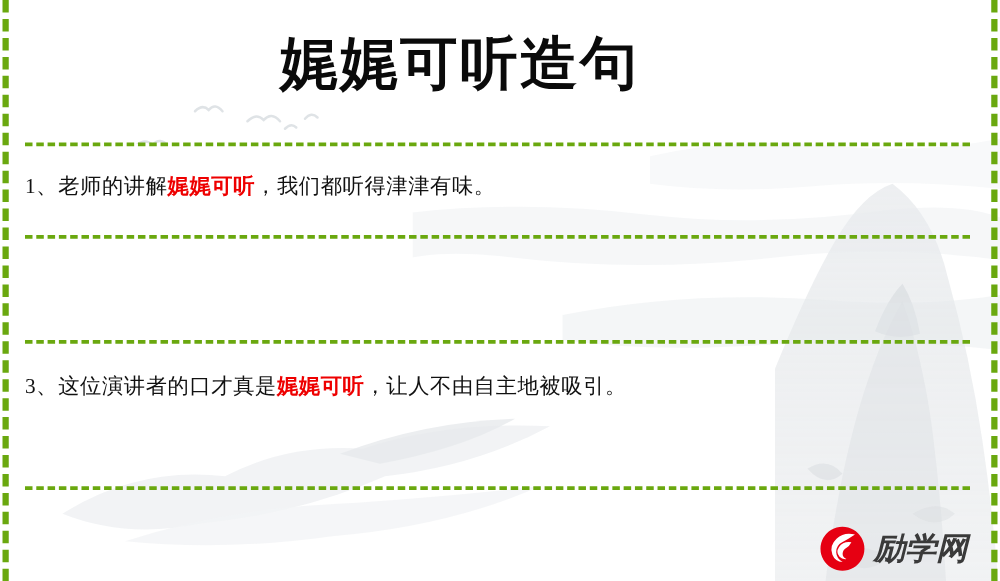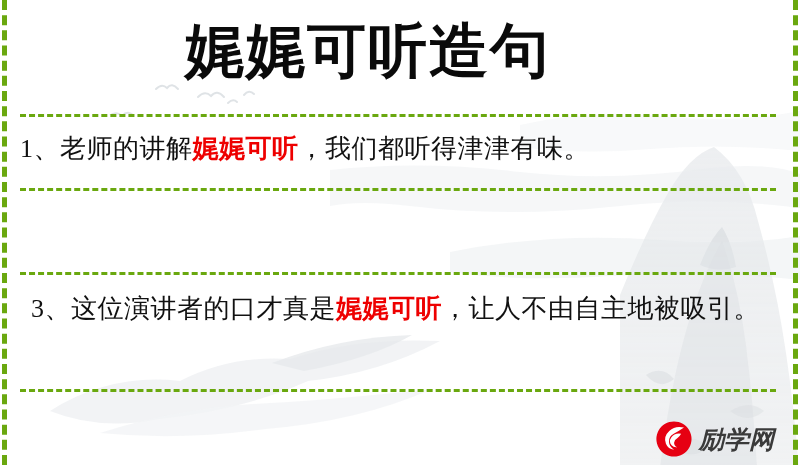--- a/index.html
+++ b/index.html
@@ -91,36 +91,36 @@
 
   
   #title {
     position: absolute;
     left: 0;
     top: 22px;
     width: 736px;
     text-align: center;
     font-family: "Liberation Serif", "DejaVu Serif", serif;
     font-weight: bold;
-    font-size: 59px;
+    font-size: 46px;
     line-height: 58px;
     letter-spacing: 2px;
     color: #0a0a0a;
     z-index: 2;
     white-space: nowrap;
   }
 
   
   .row {
     position: absolute;
     left: 20px;
     width: 750px;
     z-index: 2;
     font-family: "Liberation Serif", "DejaVu Serif", serif;
-    font-size: 26px;
+    font-size: 17px;
     line-height: 44px;
     color: #111111;
     letter-spacing: 0.5px;
   }
   .row .idiom {
     color: #ee0000;
     font-weight: bold;
   }
 
   
@@ -203,21 +203,21 @@
   <div class="h-rule" style="top:272px"></div>
   <div class="h-rule" style="top:389px"></div>
 
   <div id="title">娓娓可听造句</div>
 
   <div class="row" style="top:127px">
     <span>1、</span><span>老师的讲解</span><span class="idiom">娓娓可听</span><span>，我们都听得津津有味。</span>
   </div>
 
 
-  <div class="row" style="top:287px; width:740px;text-align:right;">
+  <div class="row" style="top:287px; width:740px;">
     <span>3、</span><span>这位演讲者的口才真是</span><span class="idiom">娓娓可听</span><span>，让人不由自主地被吸引。</span>
   </div>
 
   <div id="logo">
     <svg class="mark" viewBox="0 0 40 40" aria-hidden="true">
       <path d="M20 1.5 A18.5 18.5 0 1 1 19.9 1.5 Z" fill="#e60012"></path>
       <path d="M30.5 8 q-9 -2.5 -15.5 3.5 q-6.5 6 -3.5 13.5 q2.2 5.6 8.6 6.2 q-5.2 -3 -5.4 -8.2 q-0.2 -5.6 5 -8.4 q4.6 -2.4 10.8 -6.6 Z" fill="#ffffff"></path>
       <path d="M27.5 14.5 q-7 -1 -10.4 4 q-3 4.4 0.4 8.2 q2.2 2.4 5.8 2 q-3.4 -1.8 -3.2 -4.8 q0.2 -3.2 3.6 -5 q2 -1.1 3.8 -4.4 Z" fill="#ffffff"></path>
     </svg>
     <span class="brand">励学网</span>

